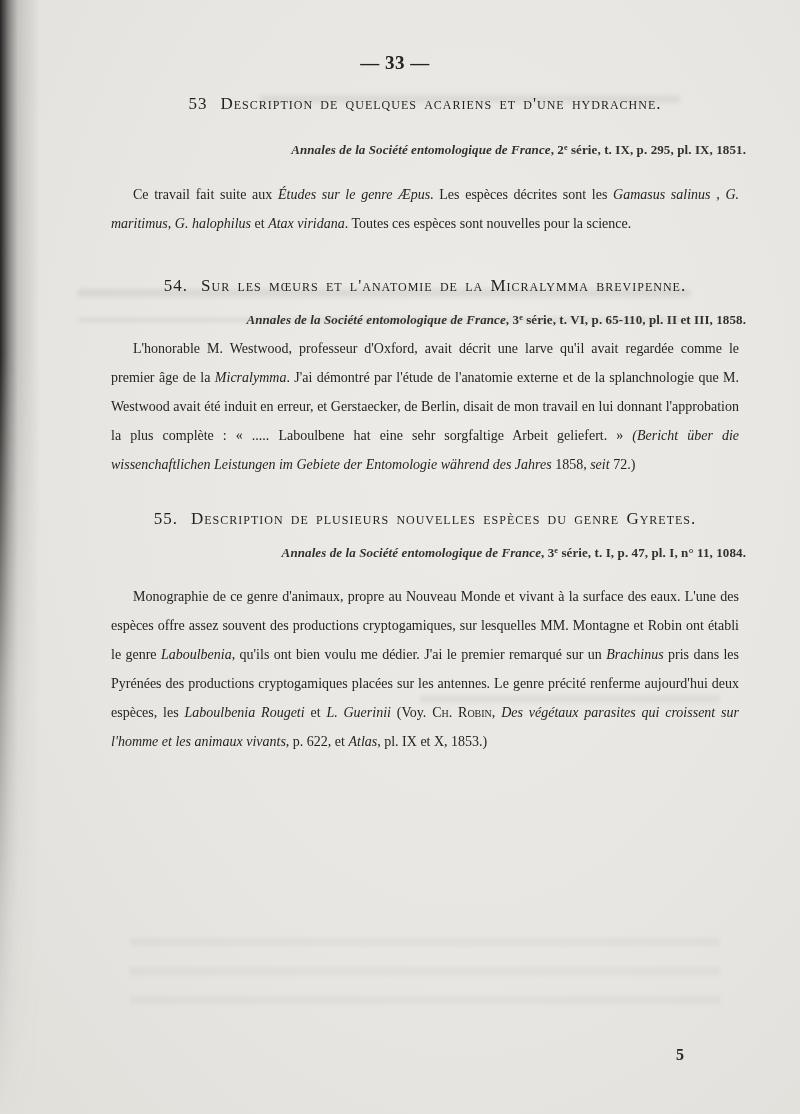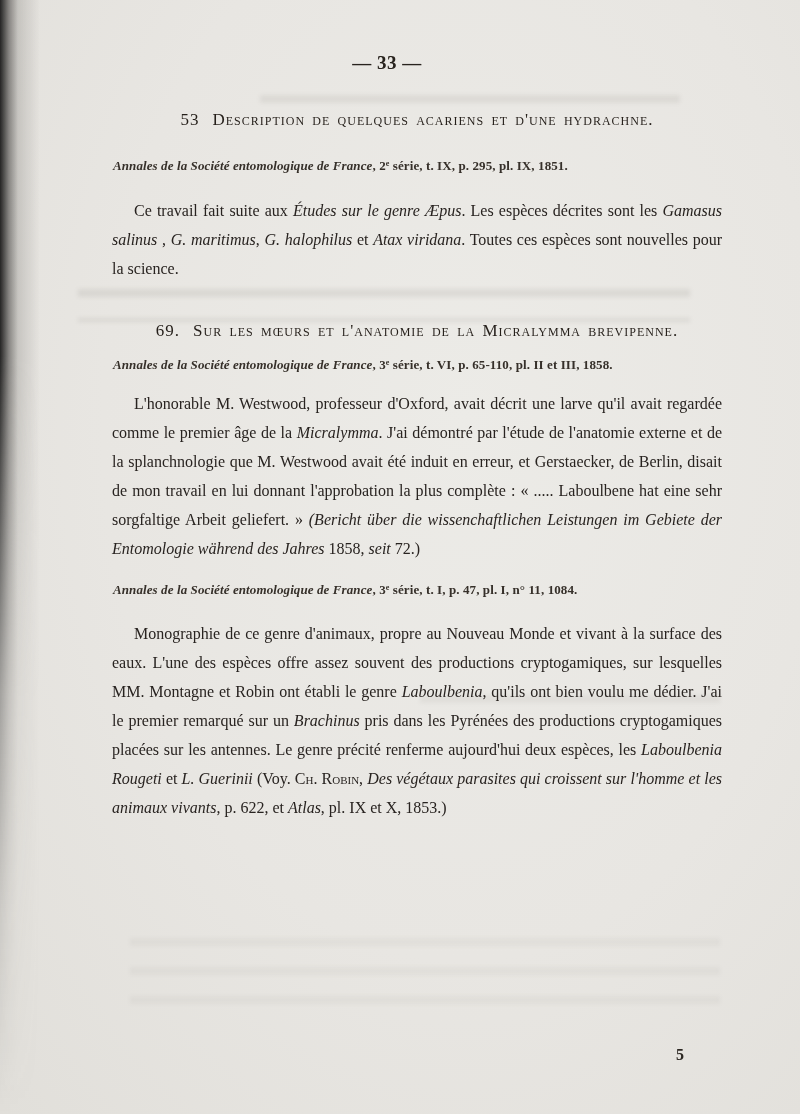--- a/index.html
+++ b/index.html
@@ -24,49 +24,49 @@
   .ghost{
     position:absolute;pointer-events:none;filter:blur(2.2px);
     background:repeating-linear-gradient(to bottom,
       transparent 0 5px, #6e6a62 5px 13px, transparent 13px 29px);
   }
   .g1{left:260px;top:90px;width:420px;height:28px;opacity:.10;}
   .g2{left:78px;top:284px;width:612px;height:38px;opacity:.12;}
   .g3{left:420px;top:690px;width:300px;height:28px;opacity:.08;}
   .g4{left:130px;top:933px;width:590px;height:72px;opacity:.06;}
 
-  .content{position:absolute;left:96px;top:0;width:642px;}
+  .content{position:absolute;left:104px;top:0;width:642px;}
 
   .folio{
     position:relative;left:-30px;margin:52px 0 0;text-align:center;
     font-size:19px;font-weight:700;letter-spacing:.5px;
   }
 
   .entry{margin:0;}
   .entry-heading{
     margin:0;text-align:center;font-weight:400;
     font-variant:small-caps;font-size:17px;
     letter-spacing:1px;word-spacing:2px;color:#251f1a;
   }
-  #entry-53 .entry-heading{margin-top:36px;}
+  #entry-53 .entry-heading{margin-top:20px;}
   #entry-54 .entry-heading{margin-top:38px;}
   #entry-55 .entry-heading{margin-top:30px;}
   .entry-heading .num{margin-right:13px;font-variant:normal;}
 
   .citation{
-    margin:17px;text-align:left;
+    margin:0;text-align:right;
     font-size:13px;font-weight:700;line-height:17px;
     letter-spacing:.1px;color:#36302a;
   }
   #entry-53 .citation{margin-top:25px;}
   #entry-54 .citation{margin-top:13px;}
   #entry-55 .citation{margin-top:13px;}
 
   .body-par{
-    margin:16px;font-size:16px;line-height:29px;
+    margin:7px;font-size:14px;line-height:29px;
     text-align:justify;text-indent:22px;color:#282320;
   }
   #entry-53 .body-par{margin-top:22px;}
   #entry-54 .body-par.first{margin-top:22px;}
   #entry-55 .body-par{margin-top:21px;}
 
   .it{font-style:italic;}
   .sc{font-variant:small-caps;}
   .sup{font-size:.62em;vertical-align:.45em;}
 
@@ -92,27 +92,30 @@
     <section class="entry" id="entry-53">
       <h2 class="entry-heading">
         <span class="num">53</span><span class="title">Description de quelques acariens et d'une hydrachne.</span>
       </h2>
       <p class="citation"><span class="it">Annales de la Société entomologique de France</span><span>, 2</span><span class="sup">e</span><span> série, t. IX, p. 295, pl. IX, 1851.</span></p>
       <p class="body-par"><span>Ce travail fait suite aux </span><span class="it">Études sur le genre Æpus</span><span>. Les espèces décrites sont les </span><span class="it">Gamasus salinus</span><span> , </span><span class="it">G. maritimus</span><span>, </span><span class="it">G. halophilus</span><span> et </span><span class="it">Atax viridana</span><span>. Toutes ces espèces sont nouvelles pour la science.</span></p>
     </section>
 
     <section class="entry" id="entry-54">
       <h2 class="entry-heading">
-        <span class="num">69.</span><span class="title">Sur les mœurs et l'anatomie de la Micralymma brevipenne.</span>
+        <span class="num">54.</span><span class="title">Sur les mœurs et l'anatomie de la Micralymma brevipenne.</span>
       </h2>
       <p class="citation"><span class="it">Annales de la Société entomologique de France</span><span>, 3</span><span class="sup">e</span><span> série, t. VI, p. 65-110, pl. II et III, 1858.</span></p>
       <p class="body-par"><span>L'honorable M. Westwood, professeur d'Oxford, avait décrit une larve qu'il avait regardée comme le premier âge de la </span><span class="it">Micralymma</span><span>. J'ai démontré par l'étude de l'anatomie externe et de la splanchnologie que M. Westwood avait été induit en erreur, et Gerstaecker, de Berlin, disait de mon travail en lui donnant l'approbation la plus complète : « ..... Laboulbene hat eine sehr sorgfaltige Arbeit geliefert. » </span><span class="it">(Bericht über die wissenchaftlichen Leistungen im Gebiete der Entomologie während des Jahres </span><span>1858, </span><span class="it">seit </span><span>72.)</span></p>
     </section>
 
     <section class="entry" id="entry-55">
+      <h2 class="entry-heading">
+        <span class="num">55.</span><span class="title">Description de plusieurs nouvelles espèces du genre Gyretes.</span>
+      </h2>
       <p class="citation"><span class="it">Annales de la Société entomologique de France</span><span>, 3</span><span class="sup">e</span><span> série, t. I, p. 47, pl. I, n° 11, 1084.</span></p>
       <p class="body-par"><span>Monographie de ce genre d'animaux, propre au Nouveau Monde et vivant à la surface des eaux. L'une des espèces offre assez souvent des productions cryptogamiques, sur lesquelles MM. Montagne et Robin ont établi le genre </span><span class="it">Laboulbenia</span><span>, qu'ils ont bien voulu me dédier. J'ai le premier remarqué sur un </span><span class="it">Brachinus</span><span> pris dans les Pyrénées des productions cryptogamiques placées sur les antennes. Le genre précité renferme aujourd'hui deux espèces, les </span><span class="it">Laboulbenia Rougeti</span><span> et </span><span class="it">L. Guerinii</span><span> (Voy. </span><span class="sc">Ch. Robin</span><span>, </span><span class="it">Des végétaux parasites qui croissent sur l'homme et les animaux vivants</span><span>, p. 622, et </span><span class="it">Atlas</span><span>, pl. IX et X, 1853.)</span></p>
     </section>
 
   </div>
 
   <div class="signature">5</div>
 </div>
 
 </body></html>

